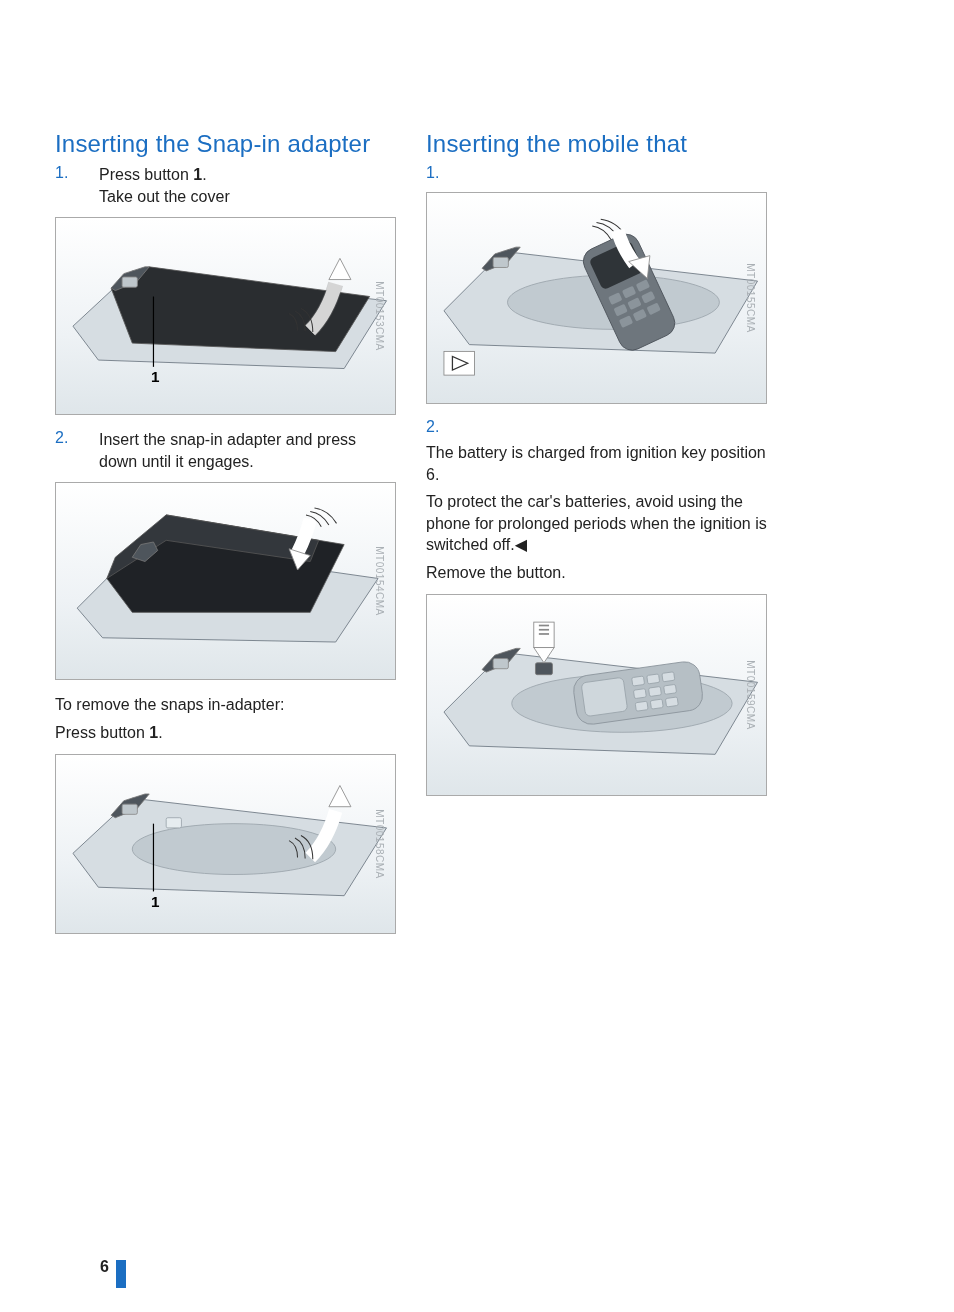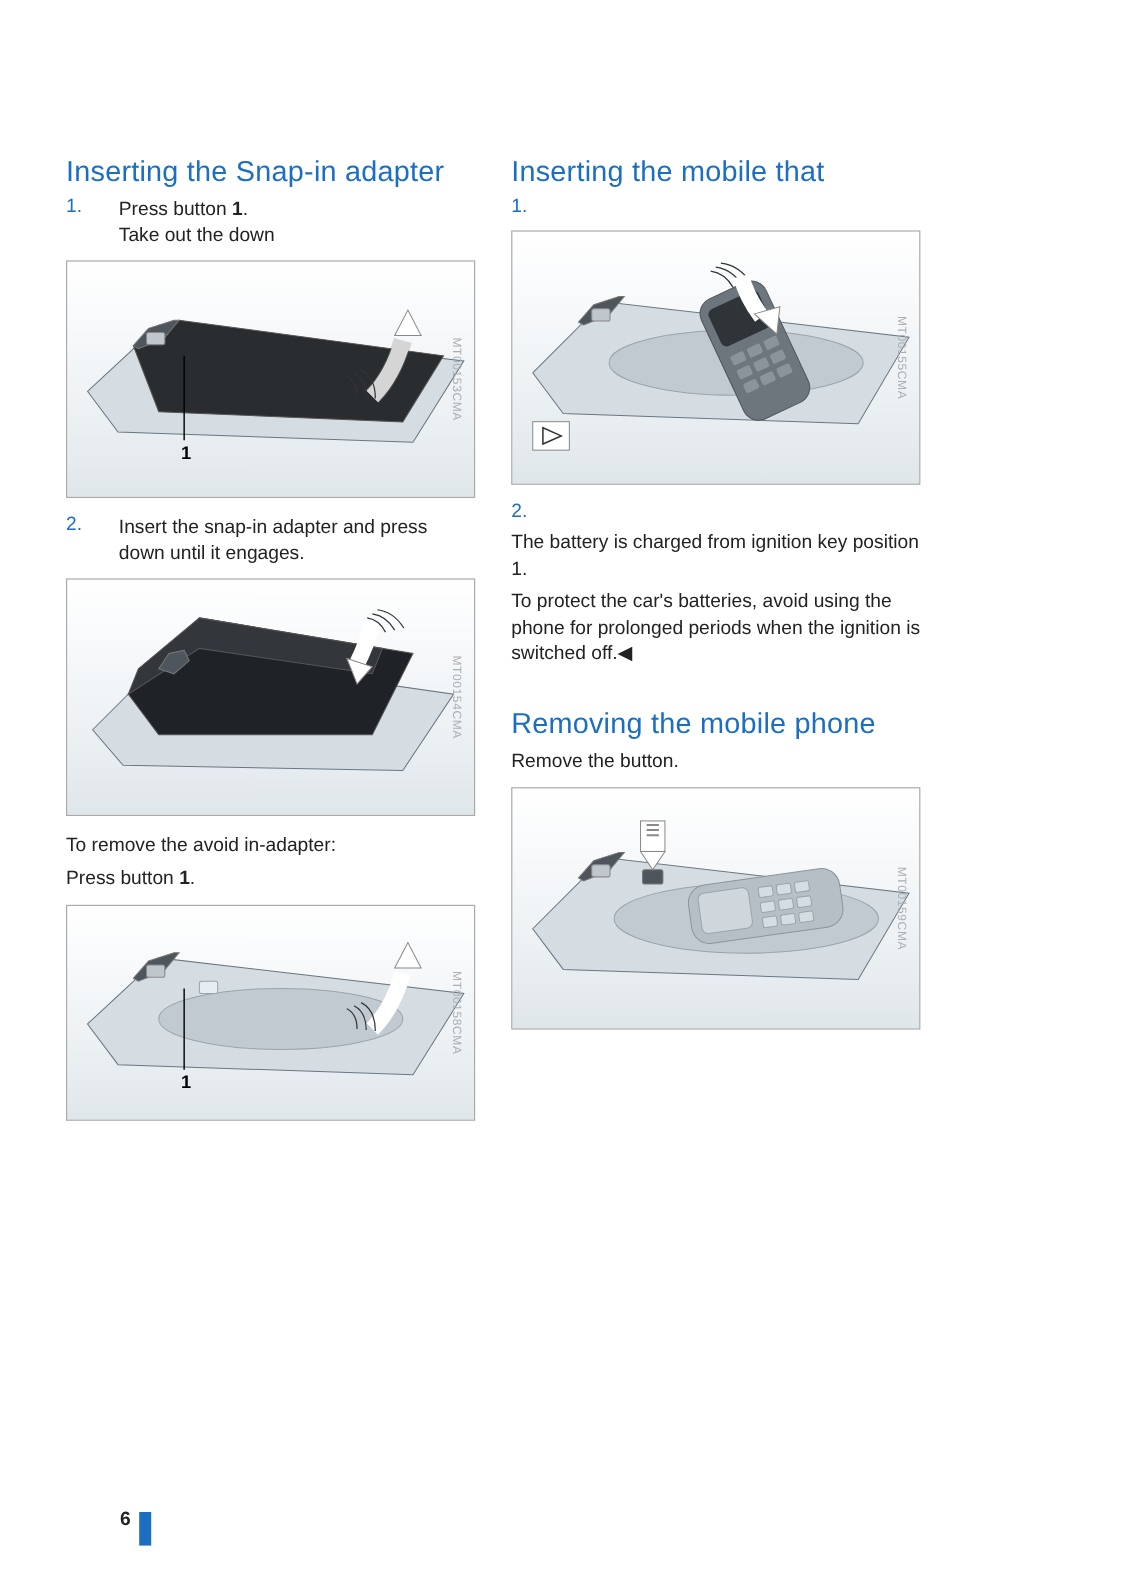--- a/index.html
+++ b/index.html
@@ -29,21 +29,21 @@
 <div class="page">
 <div class="cols">
 
 <div class="col">
   <h2>Inserting the Snap-in adapter</h2>
 
   <div class="list">
     <div class="num">1.</div>
     <div class="txt">
       <span>Press button </span><b>1</b><span>.</span><br>
-      <span>Take out the down</span>
+      <span>Take out the cover</span>
     </div>
   </div>
 
   <div class="figwrap">
     <div class="fig figA">
       <svg viewBox="0 0 400 196" width="100%" height="100%">
         <polygon points="20,110 90,45 390,80 340,160 50,150" fill="#d6dde2" stroke="#6b7680" stroke-width="1"></polygon>
         <polygon points="65,65 110,40 370,75 330,140 90,130" fill="#2a2d30" stroke="#555"></polygon>
         <polygon points="65,65 80,48 105,40 110,40 95,58 70,68" fill="#4e555c" stroke="#777"></polygon>
         <rect x="78" y="52" width="18" height="12" rx="2" fill="#bfc7cc" stroke="#888"></rect>
@@ -79,21 +79,21 @@
         <g stroke="#333" stroke-width="1.2" fill="none">
           <path d="M295,20 q12,2 18,14"></path>
                 <path d="M300,16 q14,2 22,16"></path>
                 <path d="M305,12 q16,2 26,18"></path>
         </g>
       </svg>
     </div>
     <div class="sidecap">MT00154CMA</div>
   </div>
 
-  <div class="para">To remove the avoid in-adapter:</div>
+  <div class="para">To remove the snaps in-adapter:</div>
   <div class="para">
     <span>Press button </span><b>1</b><span>.</span>
   </div>
 
   <div class="figwrap">
     <div class="fig figC">
       <svg viewBox="0 0 400 178" width="100%" height="100%">
         <polygon points="20,100 90,35 390,70 340,150 50,140" fill="#d6dde2" stroke="#6b7680"></polygon>
         <polygon points="65,55 80,38 105,30 110,30 95,48 70,58" fill="#4e555c" stroke="#777"></polygon>
         <rect x="78" y="42" width="18" height="12" rx="2" fill="#bfc7cc" stroke="#888"></rect>
@@ -154,24 +154,23 @@
         <polygon points="30,174 30,190 48,182" fill="none" stroke="#333" stroke-width="1.5"></polygon>
       </svg>
     </div>
     <div class="sidecap">MT00155CMA</div>
   </div>
 
   <div class="list">
     <div class="num">2.</div>
   </div>
 
-  <div class="para">The battery is charged from ignition key position 1.</div>
+  <div class="para">The battery is charged from ignition key position 6.</div>
   <div class="para">To protect the car's batteries, avoid using the phone for prolonged periods when the ignition is switched off.◀</div>
 
-  <h2 style="margin-top:34px">Removing the mobile phone</h2>
   <div class="para">Remove the button.</div>
 
   <div class="figwrap">
     <div class="fig figE">
       <svg viewBox="0 0 400 200" width="100%" height="100%">
         <polygon points="20,120 90,50 390,85 340,170 50,160" fill="#d6dde2" stroke="#6b7680"></polygon>
         <polygon points="65,70 80,53 105,45 110,45 95,63 70,73" fill="#4e555c" stroke="#777"></polygon>
         <rect x="78" y="57" width="18" height="12" rx="2" fill="#bfc7cc" stroke="#888"></rect>
         <ellipse cx="230" cy="110" rx="130" ry="34" fill="#c1cad0" stroke="#9aa4ab"></ellipse>
         <g transform="rotate(-8 240 105)">

